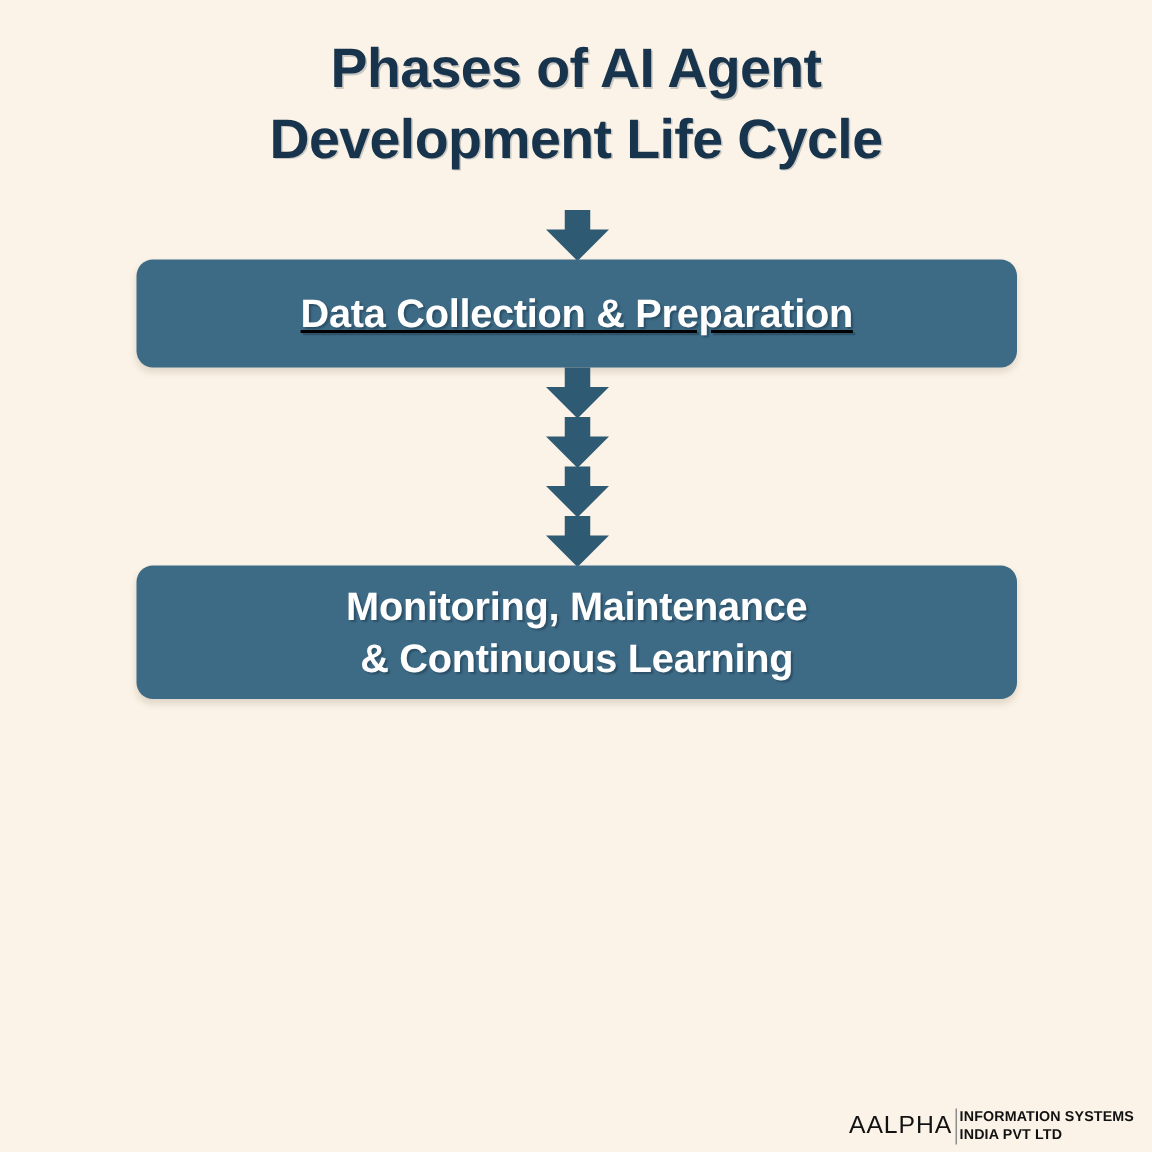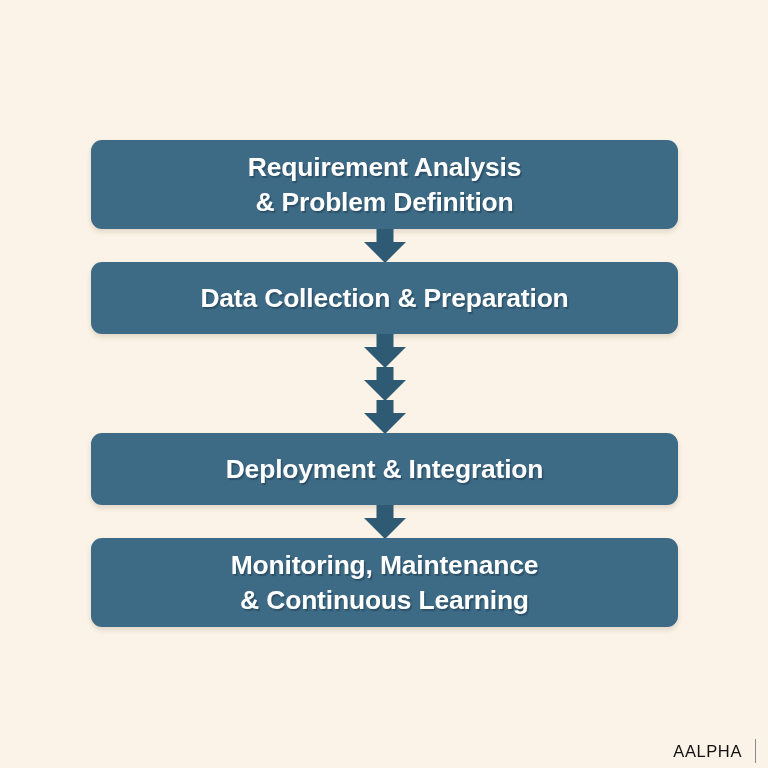--- a/index.html
+++ b/index.html
@@ -52,21 +52,21 @@
     width: 587px;
     background: #3d6a85;
     border-radius: 11px;
     box-shadow: 0 3px 5px rgba(90,70,45,0.16);
     display: flex;
     align-items: center;
     justify-content: center;
     box-sizing: border-box;
   }
   .step.two-line { height: 89px; }
-  .step.one-line { height: 72px; }
+  .step.one-line { height: 72px; text-decoration: underline; }
 
   .step-label {
     color: #ffffff;
     font-weight: bold;
     font-size: 26.5px;
     line-height: 1.32;
     text-align: center;
     letter-spacing: -0.2px;
     text-shadow: 1.5px 1.5px 1px rgba(20,45,62,0.40);
     white-space: pre-line;
@@ -107,21 +107,21 @@
     border-top: 21px solid #2f5a73;
   }
 
   
   .footer {
     position: absolute;
     right: 12px;
     bottom: 5px;
     display: flex;
     align-items: center;
-    gap: 13px;
+    gap: 2px;
   }
   .brand {
     color: #121212;
     font-size: 16.5px;
     font-weight: normal;
     letter-spacing: 0.6px;
     font-family: "Liberation Sans", sans-serif;
   }
   .divider {
     width: 1px;
@@ -135,27 +135,27 @@
     line-height: 1.28;
     letter-spacing: 0.1px;
     white-space: pre-line;
   }
 </style>
 </head>
 <body>
 
 <div id="page">
 
+  <div class="title-block">
+    <span class="title-line">Phases of AI Agent</span>
+    <span class="title-line">Development Life Cycle</span>
+  </div>
 
   <div class="flow">
 
-    <div class="step two-line">
-      <span class="step-label">Requirement Analysis
-&amp; Problem Definition</span>
-    </div>
     <div class="connector">
       <div class="arrow">
         <div class="stem"></div>
         <div class="head"></div>
       </div>
     </div>
 
     <div class="step one-line">
       <span class="step-label">Data Collection &amp; Preparation</span>
     </div>
@@ -173,35 +173,34 @@
       </div>
     </div>
 
     <div class="connector">
       <div class="arrow">
         <div class="stem"></div>
         <div class="head"></div>
       </div>
     </div>
 
-    <div class="step one-line">
-      <span class="step-label">Deployment &amp; Integration</span>
-    </div>
     <div class="connector">
       <div class="arrow">
         <div class="stem"></div>
         <div class="head"></div>
       </div>
     </div>
 
     <div class="step two-line">
       <span class="step-label">Monitoring, Maintenance
 &amp; Continuous Learning</span>
     </div>
 
   </div>
 
   <div class="footer">
     <span class="brand">AALPHA</span>
     <span class="divider"></span>
+    <span class="brand-sub">INFORMATION SYSTEMS
+INDIA PVT LTD</span>
   </div>
 
 </div>
 
 </body></html>

